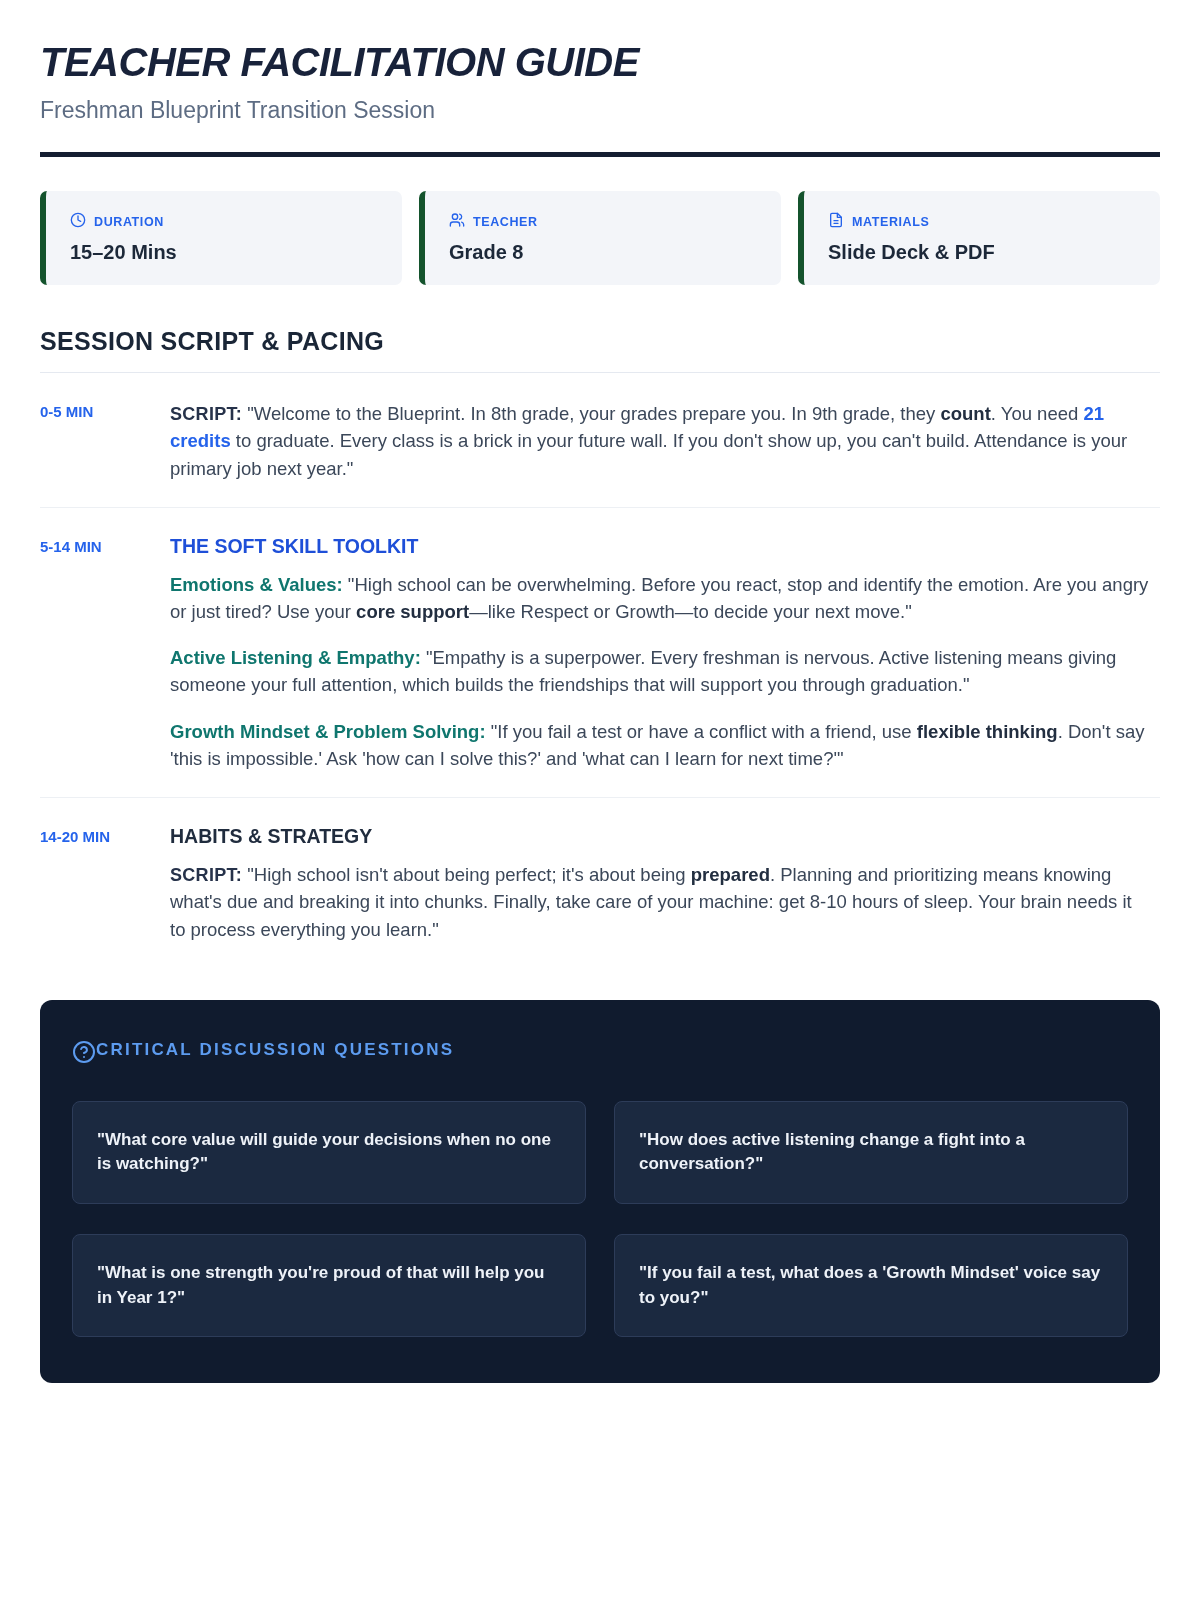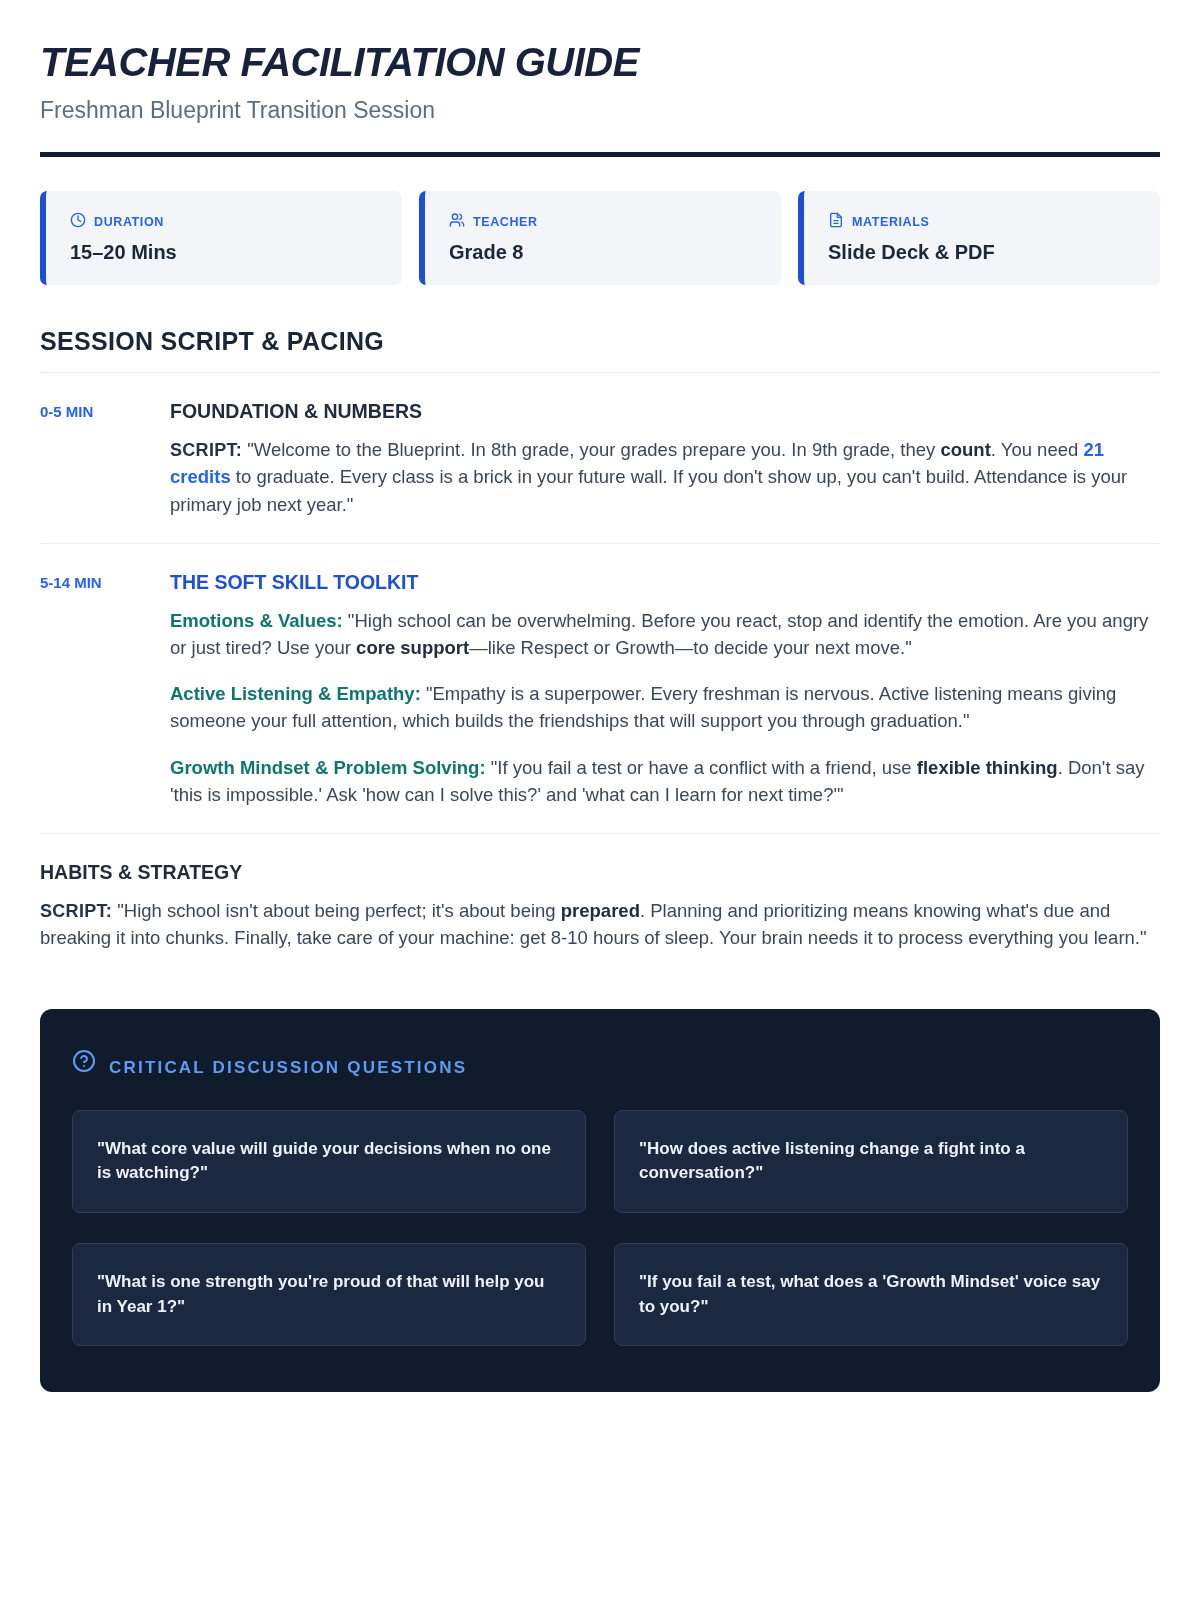--- a/index.html
+++ b/index.html
@@ -16,21 +16,21 @@
     font-size:40px; font-weight:700; font-style:italic;
     letter-spacing:-0.5px; color:#18223a; text-transform:uppercase;
     margin-bottom:12px;
   }
   .subtitle { font-size:23px; color:#5d6c83; margin-bottom:28px; }
   .top-rule { height:5px; background:#141e31; border:none; margin-bottom:34px; }
 
   
   .cards { display:flex; gap:17px; margin-bottom:42px; }
   .card {
-    flex:1; background:#f3f5f9; border-left:6px solid #1d4ed8;
+    flex:1; background:#f3f5f9; border-left:6px solid #14532d;
     border-radius:7px; padding:21px 24px; min-height:90px;
   }
   .card-label {
     display:flex; align-items:center; gap:8px;
     color:#2563eb; font-size:12.5px; font-weight:700; letter-spacing:0.6px;
   }
   .card-label svg { width:16px; height:16px; flex:none; }
   .card-value { margin-top:10px; font-size:20px; font-weight:700; color:#1c2839; }
 
   
@@ -50,21 +50,21 @@
   .rt-bold { font-weight:700; color:#222e40; }
   .rt-bold-blue { font-weight:700; color:#2563eb; }
   .rt-lead { font-weight:700; color:#0f766e; }
 
   
   .panel {
     margin-top:32px; background:#101b2e; border-radius:12px;
     padding:40px 32px 46px 32px;
   }
   .panel-title {
-    display:flex; align-items:flex-end; gap:13px;
+    display:flex; align-items:flex-start; 
     color:#5d9cf0; font-size:17px; font-weight:700; letter-spacing:2.2px;
   }
   .panel-title svg { width:24px; height:24px; flex:none; }
   .q-grid { margin-top:32px; display:grid; grid-template-columns:1fr 1fr; gap:30px 28px; }
   .q-box {
     background:#1b2940; border:1px solid #2d3c59; border-radius:8px;
     padding:26px 24px; min-height:86px;
     color:#eef2f8; font-size:17px; font-weight:700; line-height:1.45;
   }
 </style>
@@ -122,36 +122,36 @@
       <div class="card-value">Slide Deck &amp; PDF</div>
     </div>
 
   </div>
 
   <h2 class="section-heading">SESSION SCRIPT &amp; PACING</h2>
 
   <div class="segment divided">
     <div class="seg-time">0-5 MIN</div>
     <div class="seg-body">
-      <div class="seg-title">FOUNDATION &amp; NUMBERS</div>
       <p class="seg-para"><span class="rt-script-label">SCRIPT:</span><span> "Welcome to the Blueprint. In 8th grade, your grades prepare you. In 9th grade, they </span><span class="rt-bold">count</span><span>. You need </span><span class="rt-bold-blue">21 credits</span><span> to graduate. Every class is a brick in your future wall. If you don't show up, you can't build. Attendance is your primary job next year."</span></p>
     </div>
   </div>
 
   <div class="segment divided">
     <div class="seg-time">5-14 MIN</div>
     <div class="seg-body">
       <div class="seg-title blue">THE SOFT SKILL TOOLKIT</div>
       <p class="seg-para"><span class="rt-lead">Emotions &amp; Values:</span><span> "High school can be overwhelming. Before you react, stop and identify the emotion. Are you angry or just tired? Use your </span><span class="rt-bold">core support</span><span>—like Respect or Growth—to decide your next move."</span></p>
       <p class="seg-para"><span class="rt-lead">Active Listening &amp; Empathy:</span><span> "Empathy is a superpower. Every freshman is nervous. Active listening means giving someone your full attention, which builds the friendships that will support you through graduation."</span></p>
       <p class="seg-para"><span class="rt-lead">Growth Mindset &amp; Problem Solving:</span><span> "If you fail a test or have a conflict with a friend, use </span><span class="rt-bold">flexible thinking</span><span>. Don't say 'this is impossible.' Ask 'how can I solve this?' and 'what can I learn for next time?'"</span></p>
     </div>
   </div>
 
   <div class="segment">
+    <div class="seg-time">14-20 MIN</div>
     <div class="seg-body">
       <div class="seg-title">HABITS &amp; STRATEGY</div>
       <p class="seg-para"><span class="rt-script-label">SCRIPT:</span><span> "High school isn't about being perfect; it's about being </span><span class="rt-bold">prepared</span><span>. Planning and prioritizing means knowing what's due and breaking it into chunks. Finally, take care of your machine: get 8-10 hours of sleep. Your brain needs it to process everything you learn."</span></p>
     </div>
   </div>
 
   <div class="panel">
     <div class="panel-title">
       <span>
         <svg viewBox="0 0 24 24" fill="none" stroke="#5d9cf0" stroke-width="2" stroke-linecap="round" stroke-linejoin="round">

